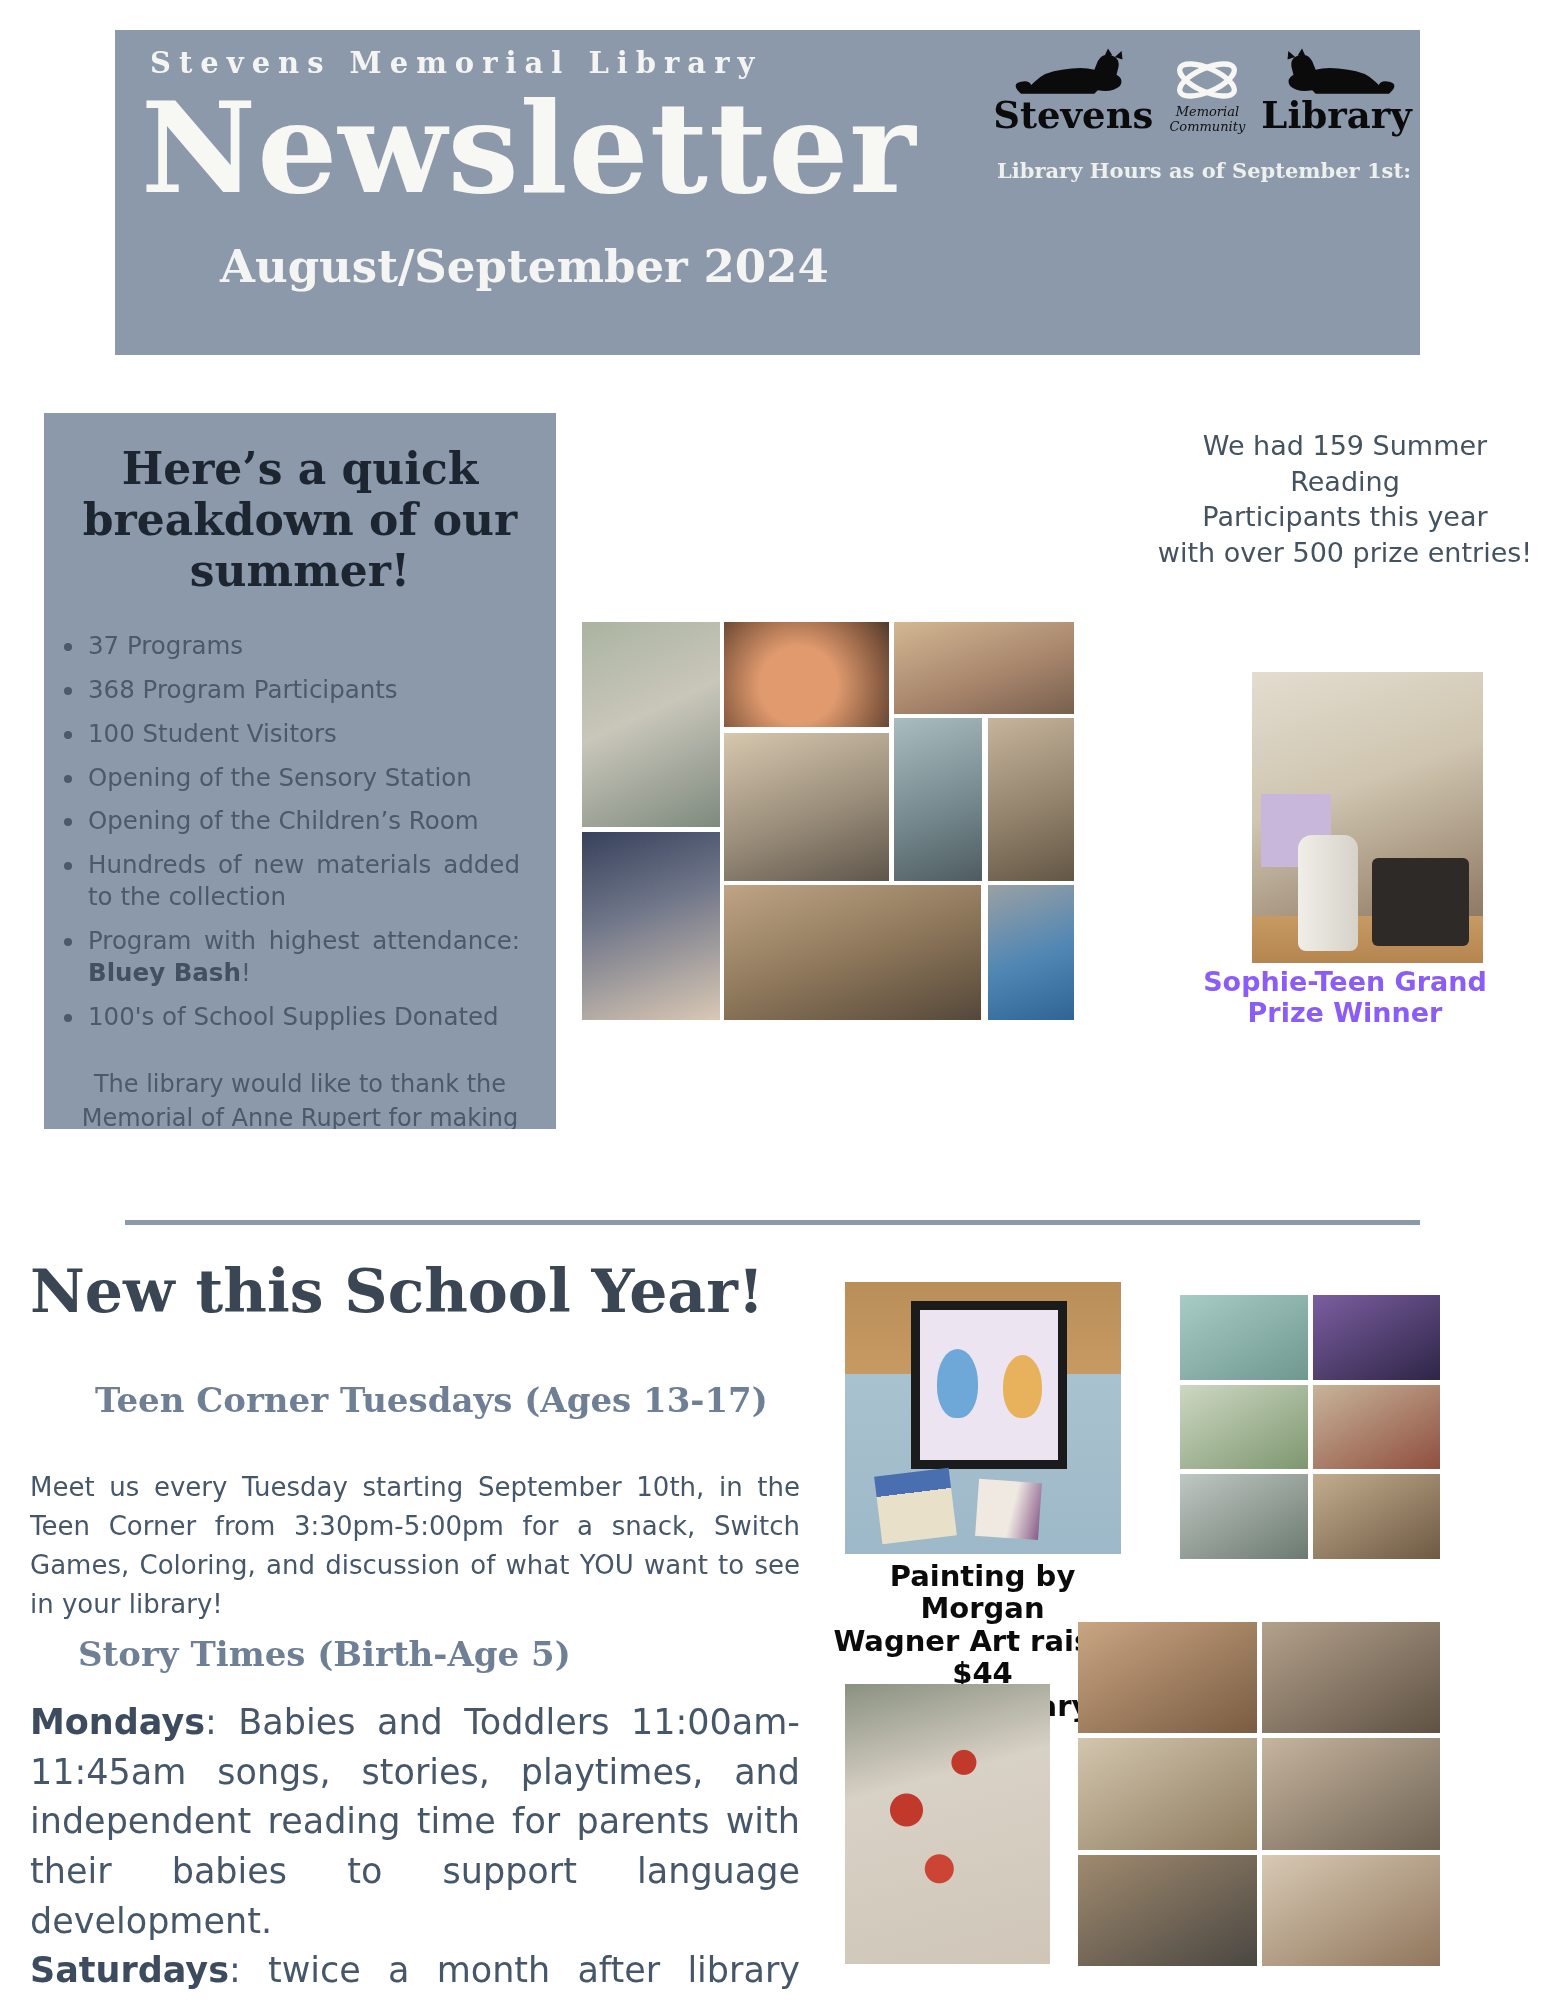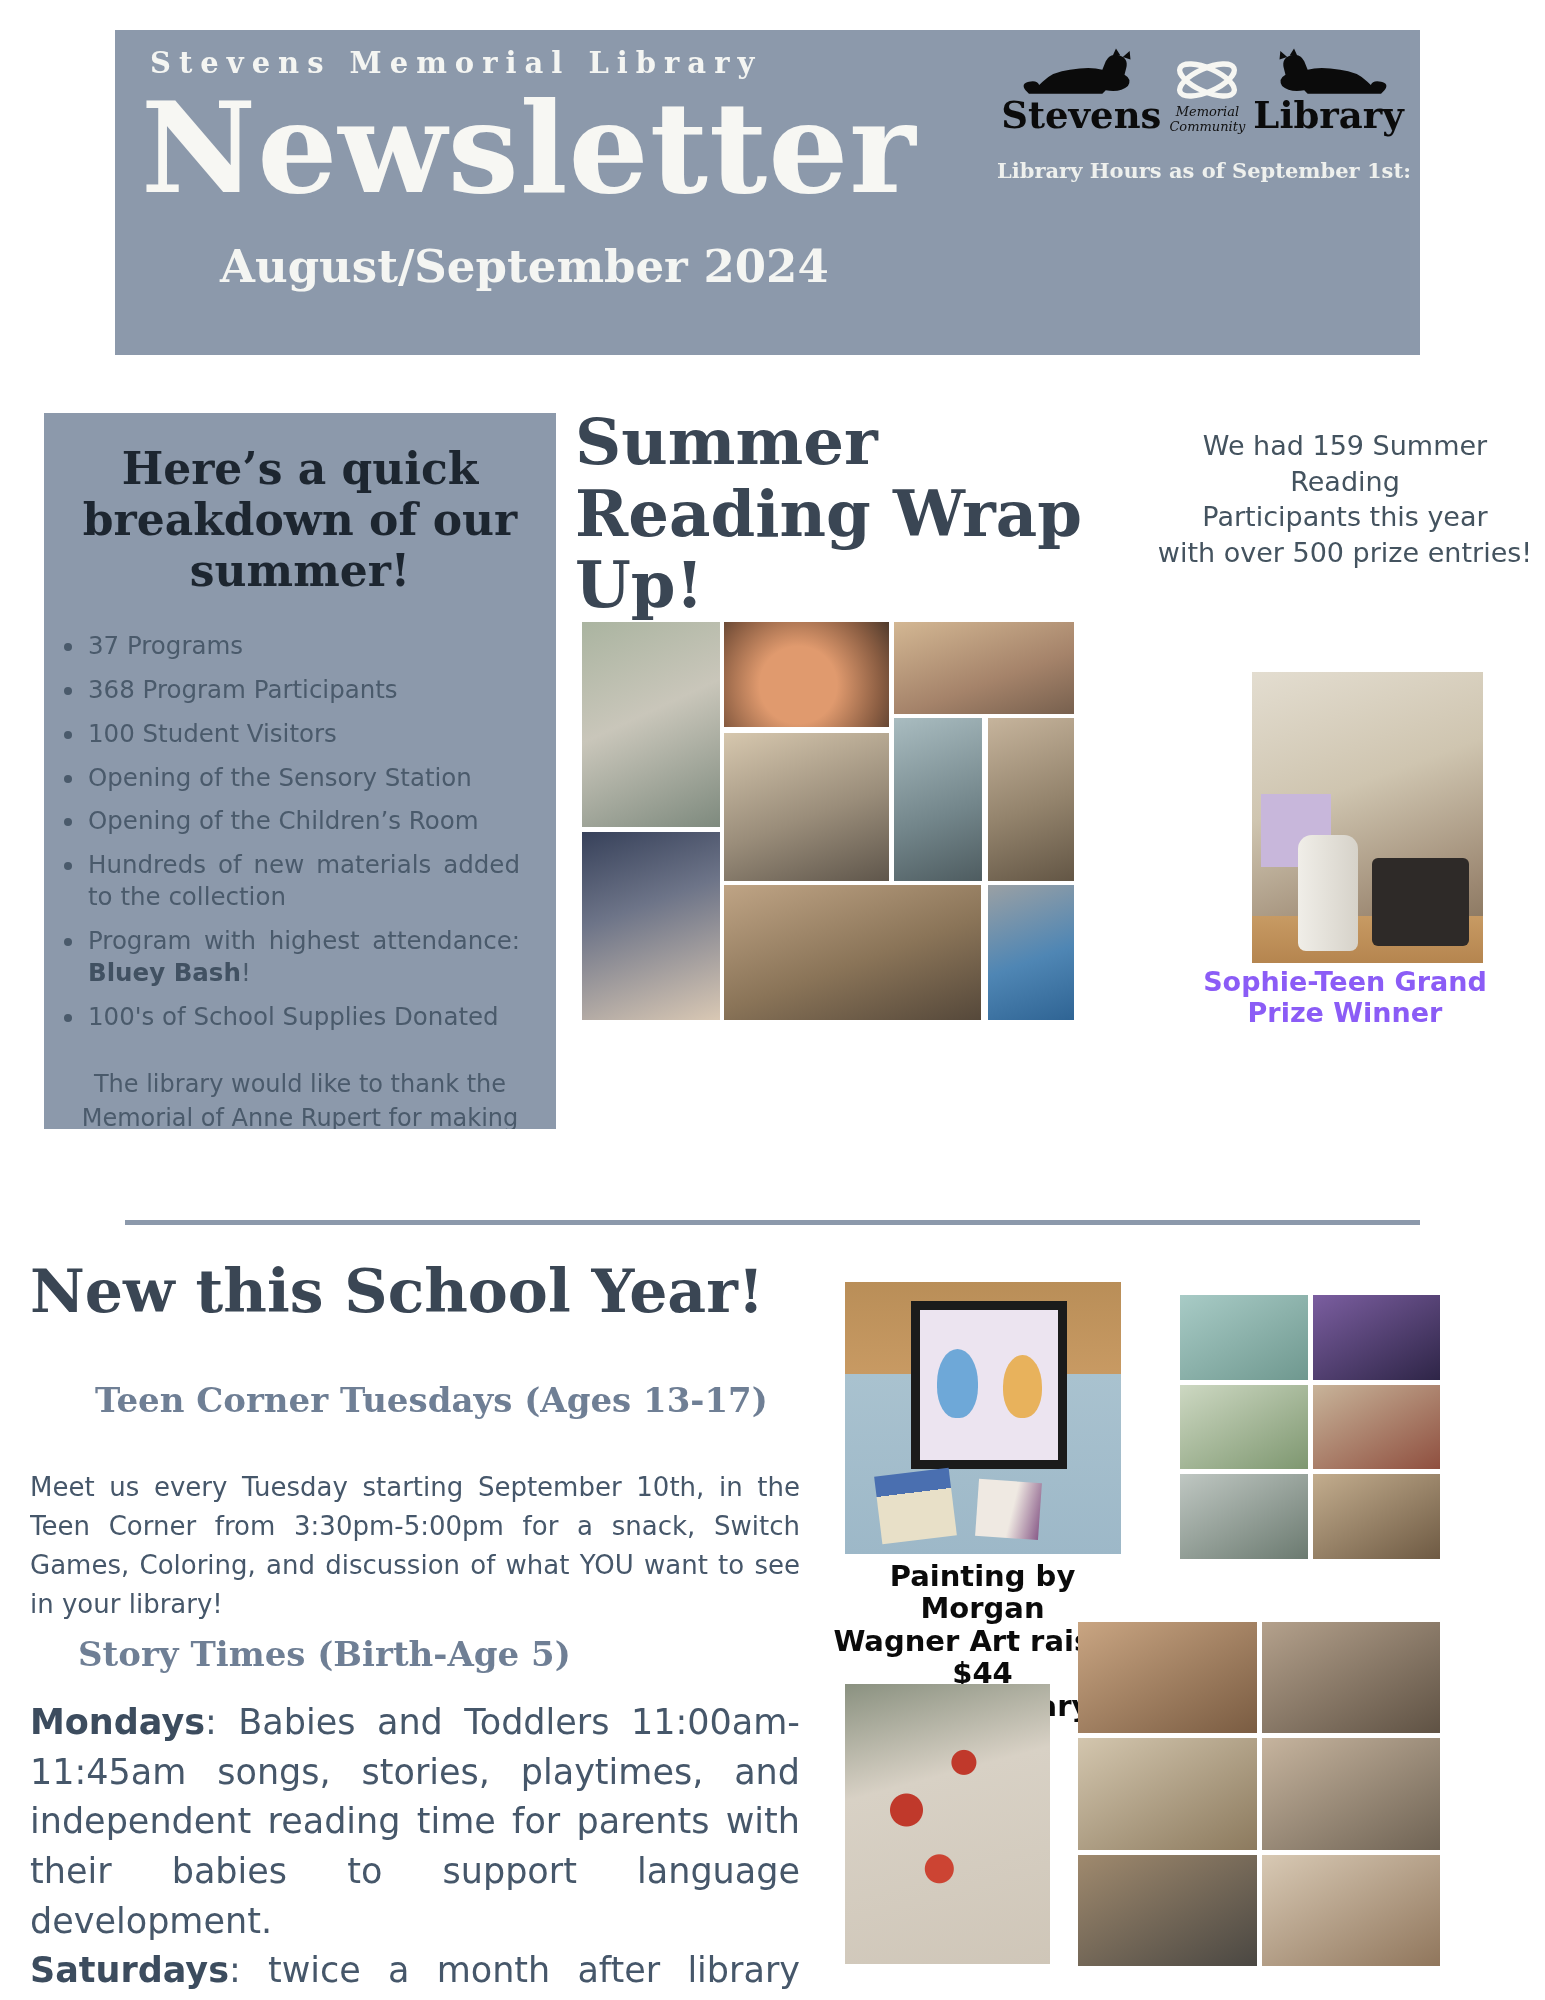--- a/index.html
+++ b/index.html
@@ -8,21 +8,21 @@
 
   
   .banner{position:absolute;left:115px;top:30px;width:1305px;height:325px;background:#8C99AB;}
   .lib-name{position:absolute;left:35px;top:16px;font-family:"DejaVu Serif","Liberation Serif",serif;
             font-weight:bold;font-size:29px;letter-spacing:8px;color:#F4F5F2;white-space:nowrap;}
   .nl-title{position:absolute;left:26px;top:46px;margin:0;font-family:"DejaVu Serif","Liberation Serif",serif;
             font-weight:bold;font-size:126px;line-height:1.15;color:#F7F7F3;letter-spacing:1px;}
   .issue{position:absolute;left:105px;top:210px;font-family:"DejaVu Serif","Liberation Serif",serif;
          font-weight:bold;font-size:45px;color:#F4F5F2;}
   .logo{position:absolute;left:880px;top:2px;width:415px;height:102px;display:flex;
-        align-items:flex-end;justify-content:center;gap:4px;color:#0B0B0B;}
+        align-items:flex-end;justify-content:center;gap:12px;color:#0B0B0B;}
   .logo-col{display:flex;flex-direction:column;align-items:center;}
   .logo-word{font-family:"DejaVu Serif","Liberation Serif",serif;font-weight:bold;font-size:37px;
              line-height:1;color:#0B0B0B;margin-top:-4px;}
   .logo-mid-text{font-family:"DejaVu Serif","Liberation Serif",serif;font-style:italic;font-size:13px;
                  line-height:1.1;text-align:center;color:#111;}
   .lion{width:128px;height:54px;fill:#0B0B0B;}
   .lion-flip{transform:scaleX(-1);}
   .orn{width:84px;height:50px;}
   .hours{position:absolute;left:882px;top:126px;width:420px;font-family:"DejaVu Serif","Liberation Serif",serif;
          font-weight:bold;font-size:21px;line-height:30px;color:#EEF0ED;}
@@ -169,21 +169,20 @@
         <li>100 Student Visitors</li>
         <li>Opening of the Sensory Station</li>
         <li>Opening of the Children’s Room</li>
         <li>Hundreds of new materials added to the collection</li>
         <li>Program with highest attendance: <strong>Bluey Bash</strong>!</li>
         <li>100's of School Supplies Donated</li>
       </ul>
     <p class="summary-closing">The library would like to thank the Memorial of Anne Rupert for making this summer possible!</p>
   </aside>
 
-  <h2 class="sr-title">Summer Reading Wrap Up!</h2>
   <div class="sr-stats">We had 159 Summer Reading
 Participants this year
 with over 500 prize entries!</div>
 
   <div class="collage">
     <div class="ph t-check"></div>
     <div class="ph t-plush"></div>
     <div class="ph t-room"></div>
     <div class="ph t-kids"></div>
     <div class="ph t-shelf"></div>

